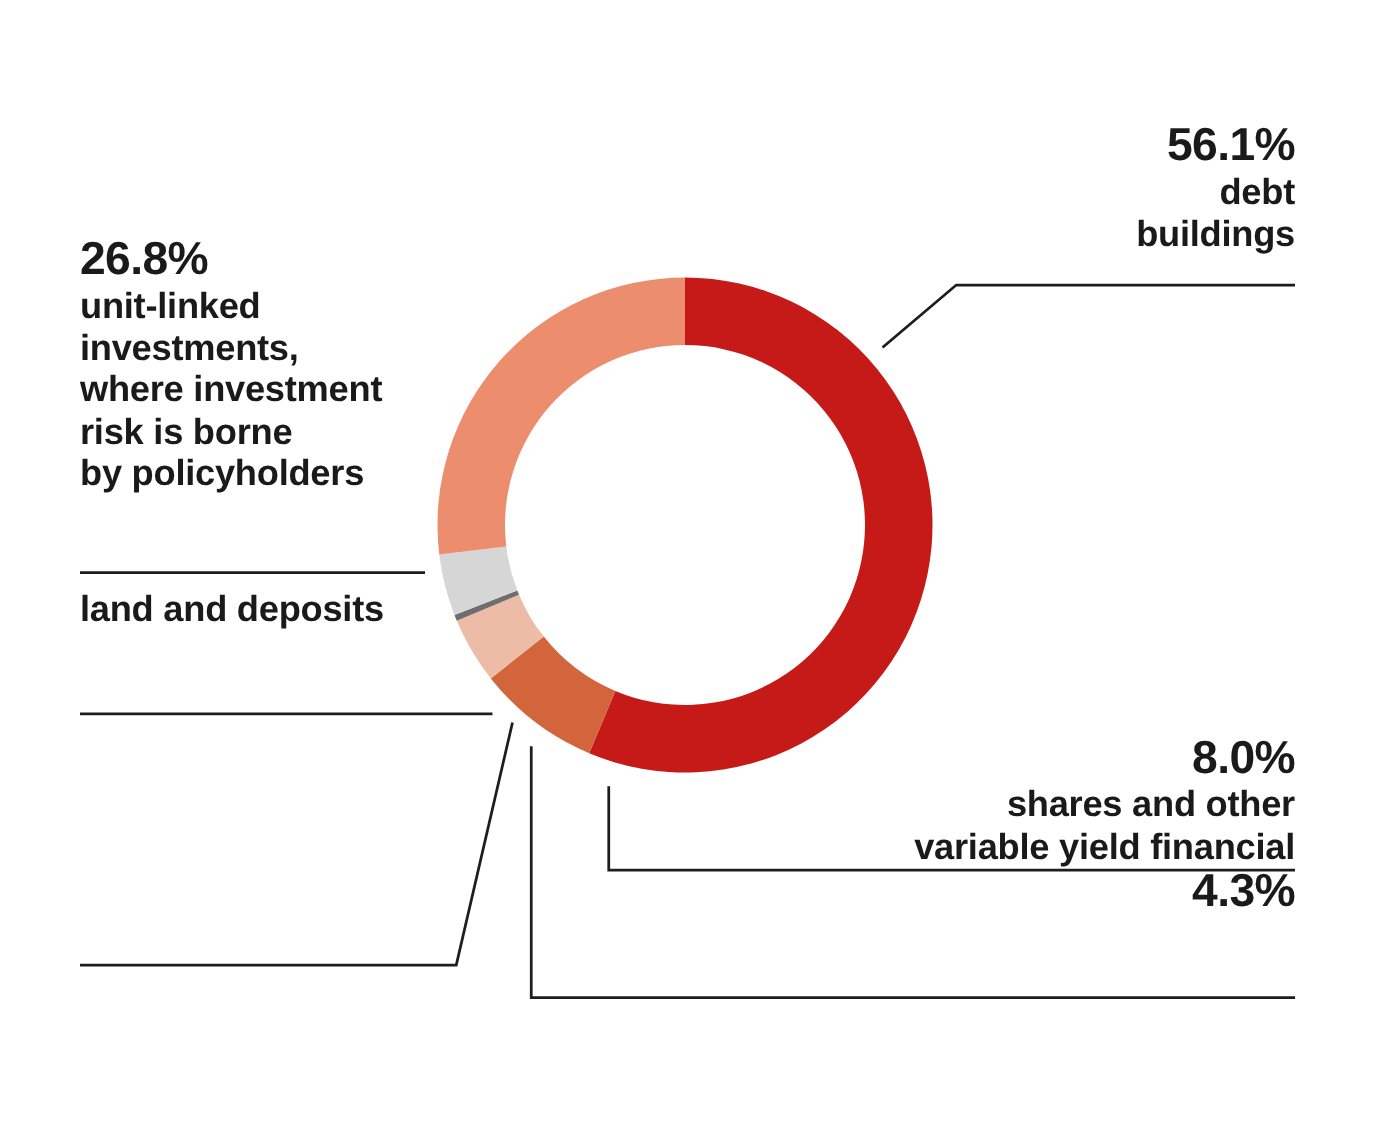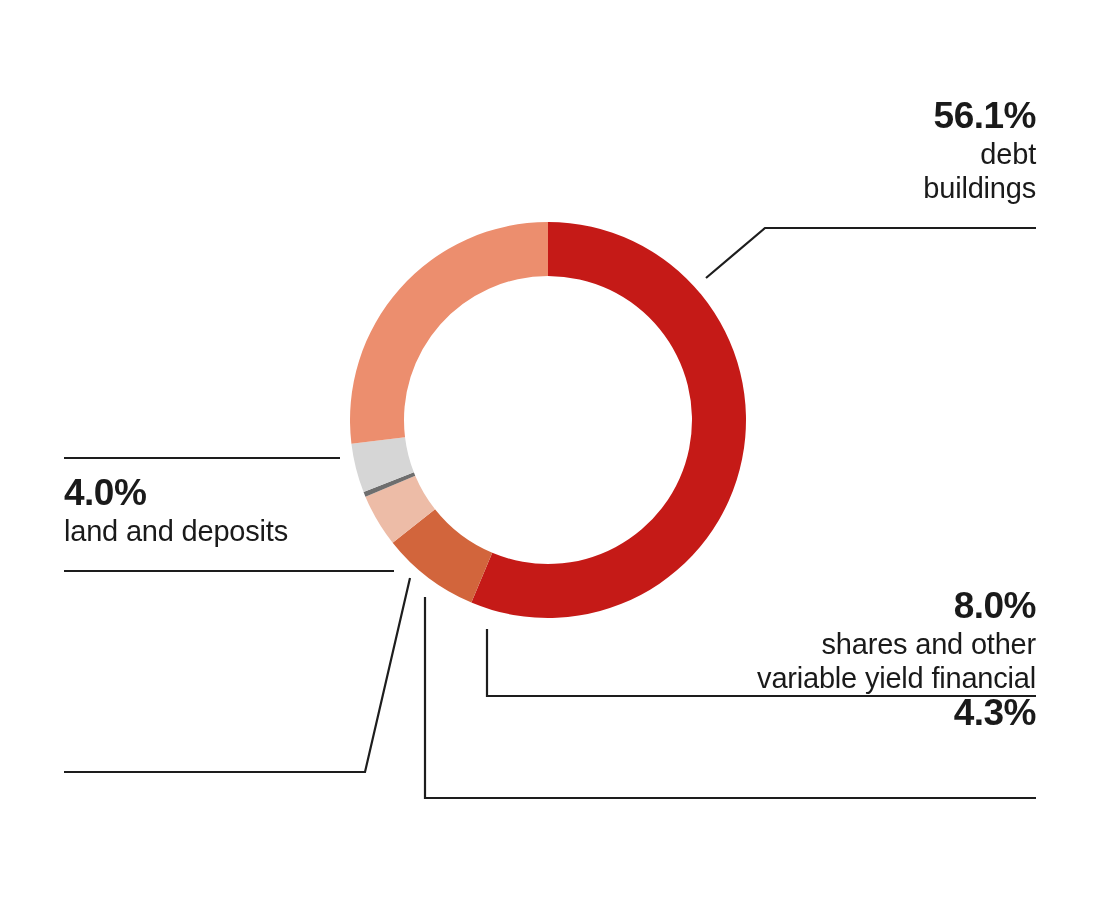--- a/index.html
+++ b/index.html
@@ -10,21 +10,21 @@
     font-family:"Liberation Sans","DejaVu Sans",sans-serif;
     color:#1a1a1a;
     overflow:hidden;
     position:relative;
   }
   #stage{position:absolute;inset:0;width:873px;height:900px;}
   svg#chart{position:absolute;left:0;top:0;width:1100px;height:900px;display:block;}
 
   .lbl{position:absolute;line-height:1.16;}
   .pct{font-weight:bold;font-size:37px;letter-spacing:-0.5px;display:block;}
-  .desc{font-size:29px;font-weight:400;letter-spacing:-0.2px;display:block;}
+  .desc{font-size:29px;font-weight:700;letter-spacing:-0.2px;display:block;}
   .ralign{text-align:right;}
   .lalign{text-align:left;}
 
   
   #lbl-unitlinked{left:64px;top:186px;width:300px;}
   #lbl-land{left:64px;top:472px;width:300px;}
   #lbl-subs{left:64px;top:585px;width:300px;}
 
   
   #lbl-debt{left:700px;top:95px;width:336px;}
@@ -70,20 +70,27 @@
   <div class="lbl ralign" id="lbl-shares">
     <span class="pct">8.0%</span>
     <span class="desc">shares and other</span>
     <span class="desc">variable yield financial</span>
   </div>
 
   <div class="lbl ralign" id="lbl-deposits">
     <span class="pct">4.3%</span>
   </div>
 
+  <div class="lbl lalign" id="lbl-unitlinked">
+    <span class="pct">26.8%</span>
+    <span class="desc">unit-linked</span>
+    <span class="desc">investments,</span>
+    <span class="desc">where investment</span>
+    <span class="desc">risk is borne</span>
+    <span class="desc">by policyholders</span>
+  </div>
 
   <div class="lbl lalign" id="lbl-land">
-    <span class="pct">4.0%</span>
     <span class="desc">land and deposits</span>
   </div>
 
 
 </div>
 
 </body></html>

